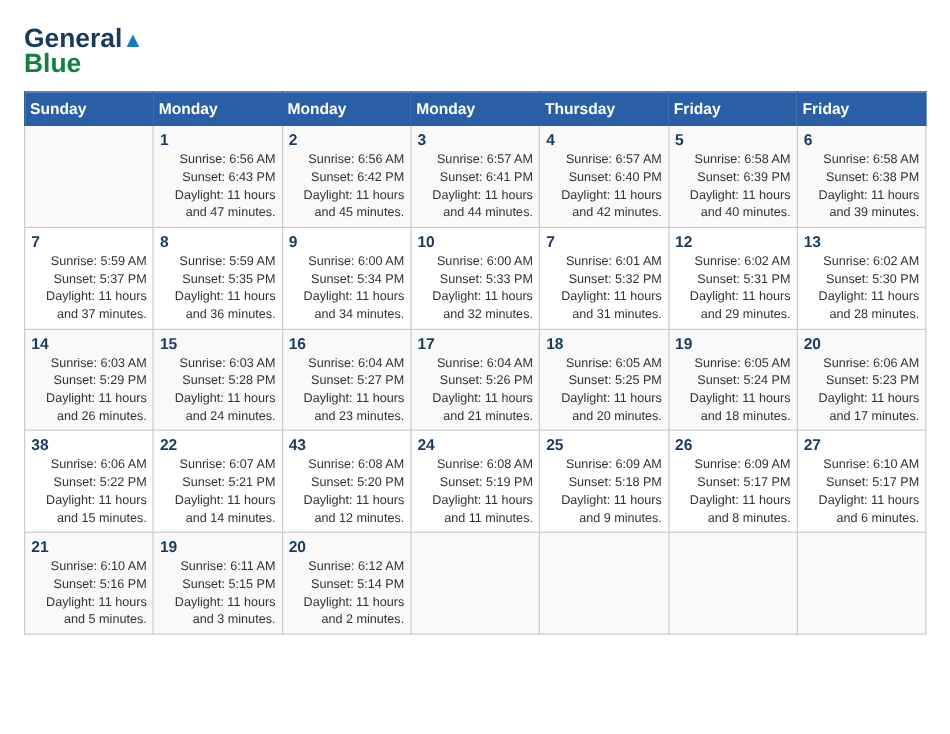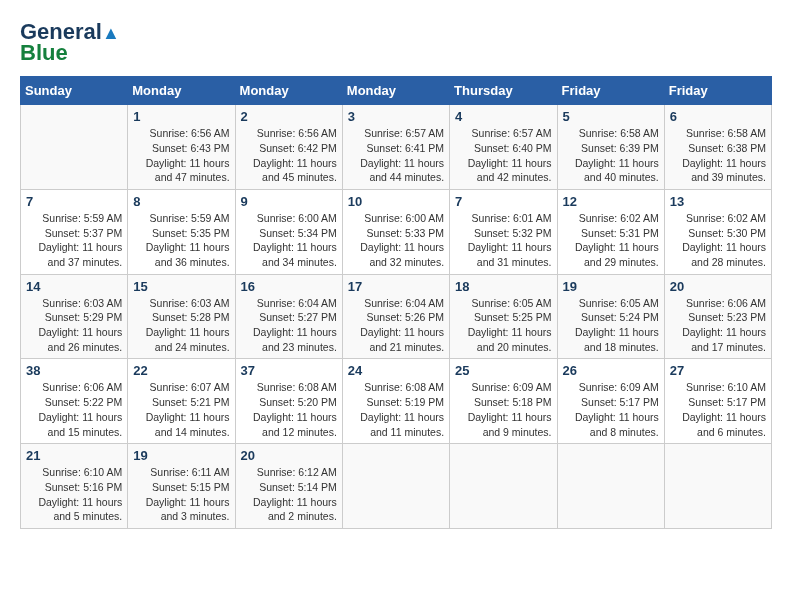--- a/index.html
+++ b/index.html
@@ -195,21 +195,21 @@
       <tr>
         <td>
           <span class="day-number">38</span>
           <div class="day-info">Sunrise: 6:06 AM<br>Sunset: 5:22 PM<br>Daylight: 11 hours and 15 minutes.</div>
         </td>
         <td>
           <span class="day-number">22</span>
           <div class="day-info">Sunrise: 6:07 AM<br>Sunset: 5:21 PM<br>Daylight: 11 hours and 14 minutes.</div>
         </td>
         <td>
-          <span class="day-number">37</span>
+          <span class="day-number">43</span>
           <div class="day-info">Sunrise: 6:08 AM<br>Sunset: 5:20 PM<br>Daylight: 11 hours and 12 minutes.</div>
         </td>
         <td>
           <span class="day-number">24</span>
           <div class="day-info">Sunrise: 6:08 AM<br>Sunset: 5:19 PM<br>Daylight: 11 hours and 11 minutes.</div>
         </td>
         <td>
           <span class="day-number">25</span>
           <div class="day-info">Sunrise: 6:09 AM<br>Sunset: 5:18 PM<br>Daylight: 11 hours and 9 minutes.</div>
         </td>

